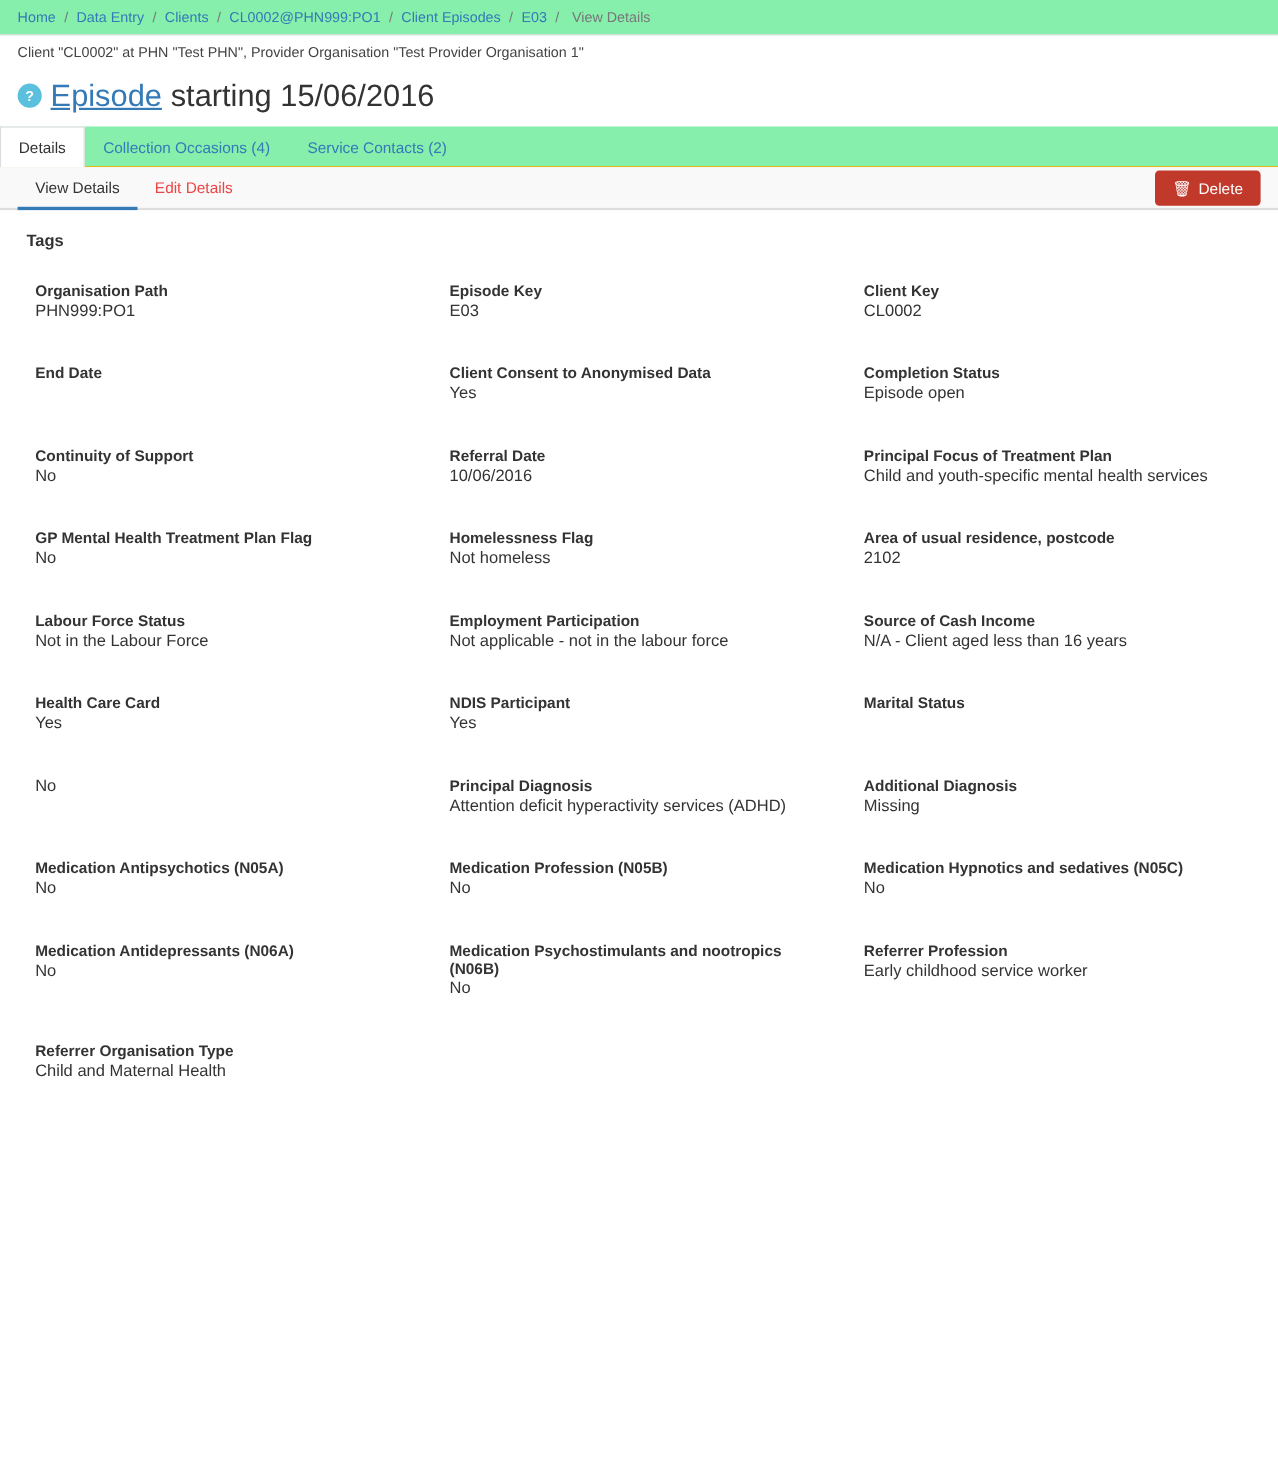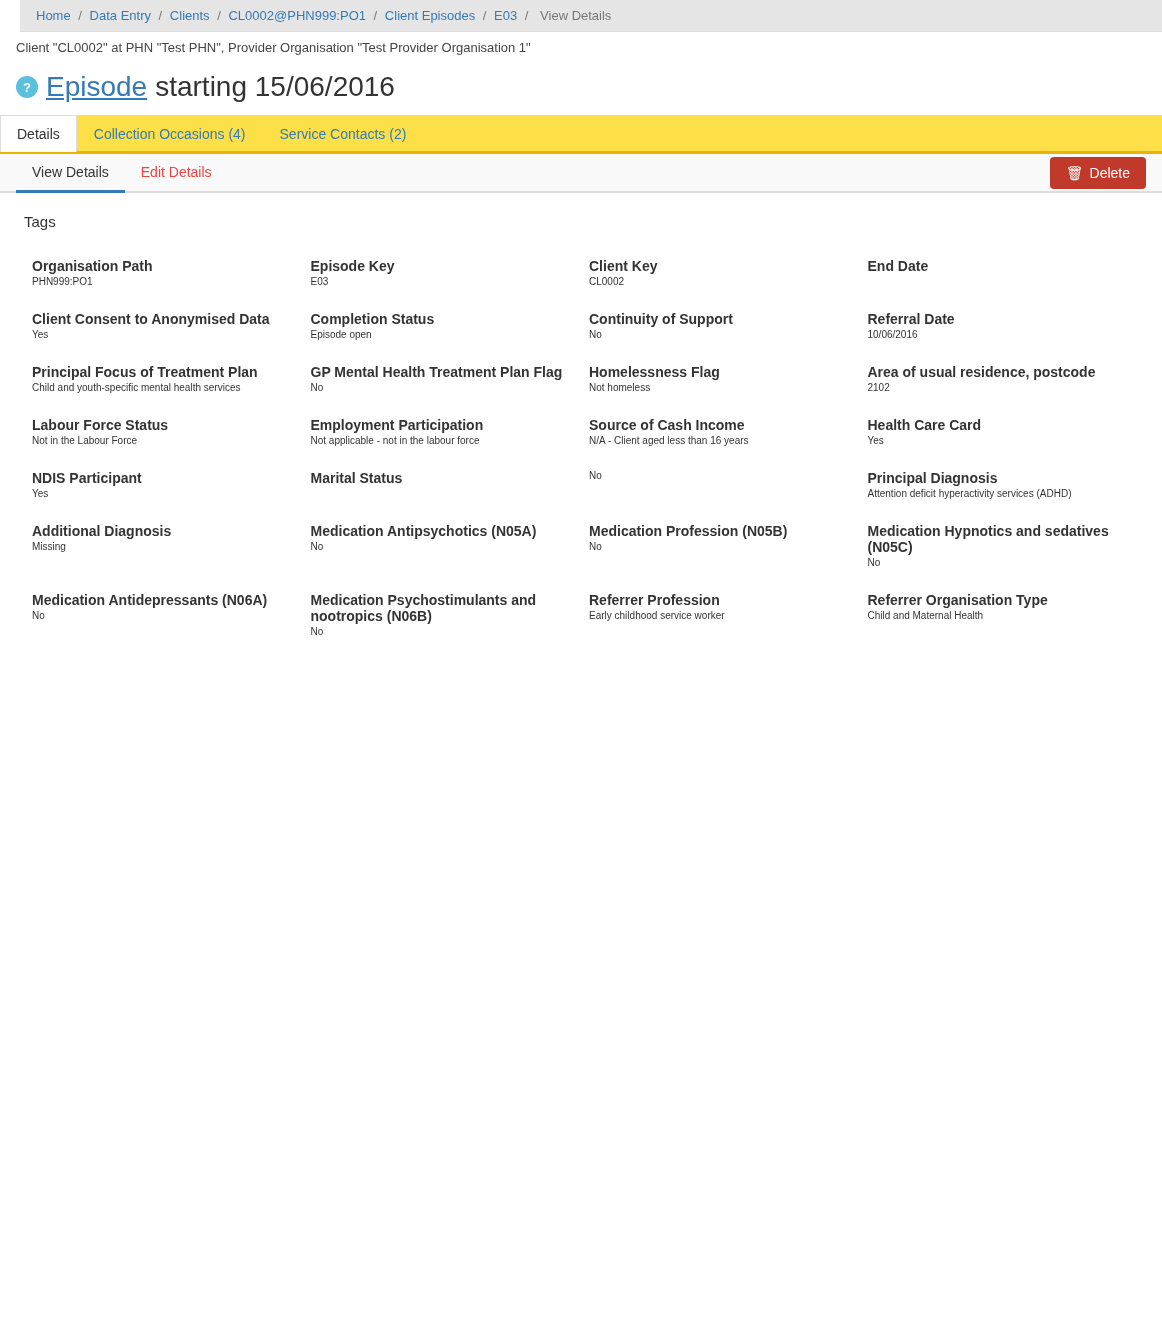--- a/index.html
+++ b/index.html
@@ -4,26 +4,25 @@
   <style>
     * { box-sizing: border-box; margin: 0; padding: 0; }
     body {
       font-family: Arial, Helvetica, sans-serif;
       font-size: 14px;
       color: #333;
       background: #fff;
       padding: 0;
     }
     .breadcrumb {
-      background: #e5e5e5;
+      background: #86efac;
       padding: 8px 16px;
       font-size: 13px;
       color: #555;
       border-bottom: 1px solid #ddd;
-      margin-left: 20px;
     }
     .breadcrumb a {
       color: #337ab7;
       text-decoration: none;
     }
     .breadcrumb span { color: #777; margin: 0 4px; }
     .client-info {
       padding: 8px 16px;
       font-size: 13px;
       color: #444;
@@ -50,22 +49,22 @@
       border-radius: 50%;
       background: #5bc0de;
       color: #fff;
       font-size: 13px;
       font-weight: bold;
       cursor: pointer;
       flex-shrink: 0;
     }
     .tabs-primary {
       display: flex;
-      border-bottom: 3px solid #eab308;
-      background: #fde047;
+      border-bottom: 1px solid #eab308;
+      background: #86efac;
       padding: 0 0 0 0;
     }
     .tabs-primary .tab {
       padding: 10px 16px;
       cursor: pointer;
       font-size: 14px;
       color: #337ab7;
       border: 1px solid transparent;
       border-bottom: none;
       margin-bottom: -1px;
@@ -112,40 +111,40 @@
       display: flex;
       align-items: center;
       gap: 6px;
     }
     .content-panel {
       padding: 20px 24px;
       background: #fff;
     }
     .section-title {
       font-size: 15px;
-      font-weight: normal;
+      font-weight: bold;
       color: #333;
       margin-bottom: 16px;
     }
     .fields-grid {
       display: grid;
-      grid-template-columns: 1fr 1fr 1fr 1fr;
-      gap: 0;
+      grid-template-columns: 1fr 1fr 1fr;
+      gap: 16px;
     }
     .field-item {
       padding: 12px 8px;
     }
     .field-label {
       font-weight: bold;
       font-size: 14px;
       color: #333;
       margin-bottom: 2px;
     }
     .field-value {
-      font-size: 10px;
+      font-size: 15px;
       color: #333;
       font-weight: normal;
     }
   </style>
 </head>
 <body>
 
 <div class="breadcrumb">
   <a href="#">Home</a>
   <span>/</span>

